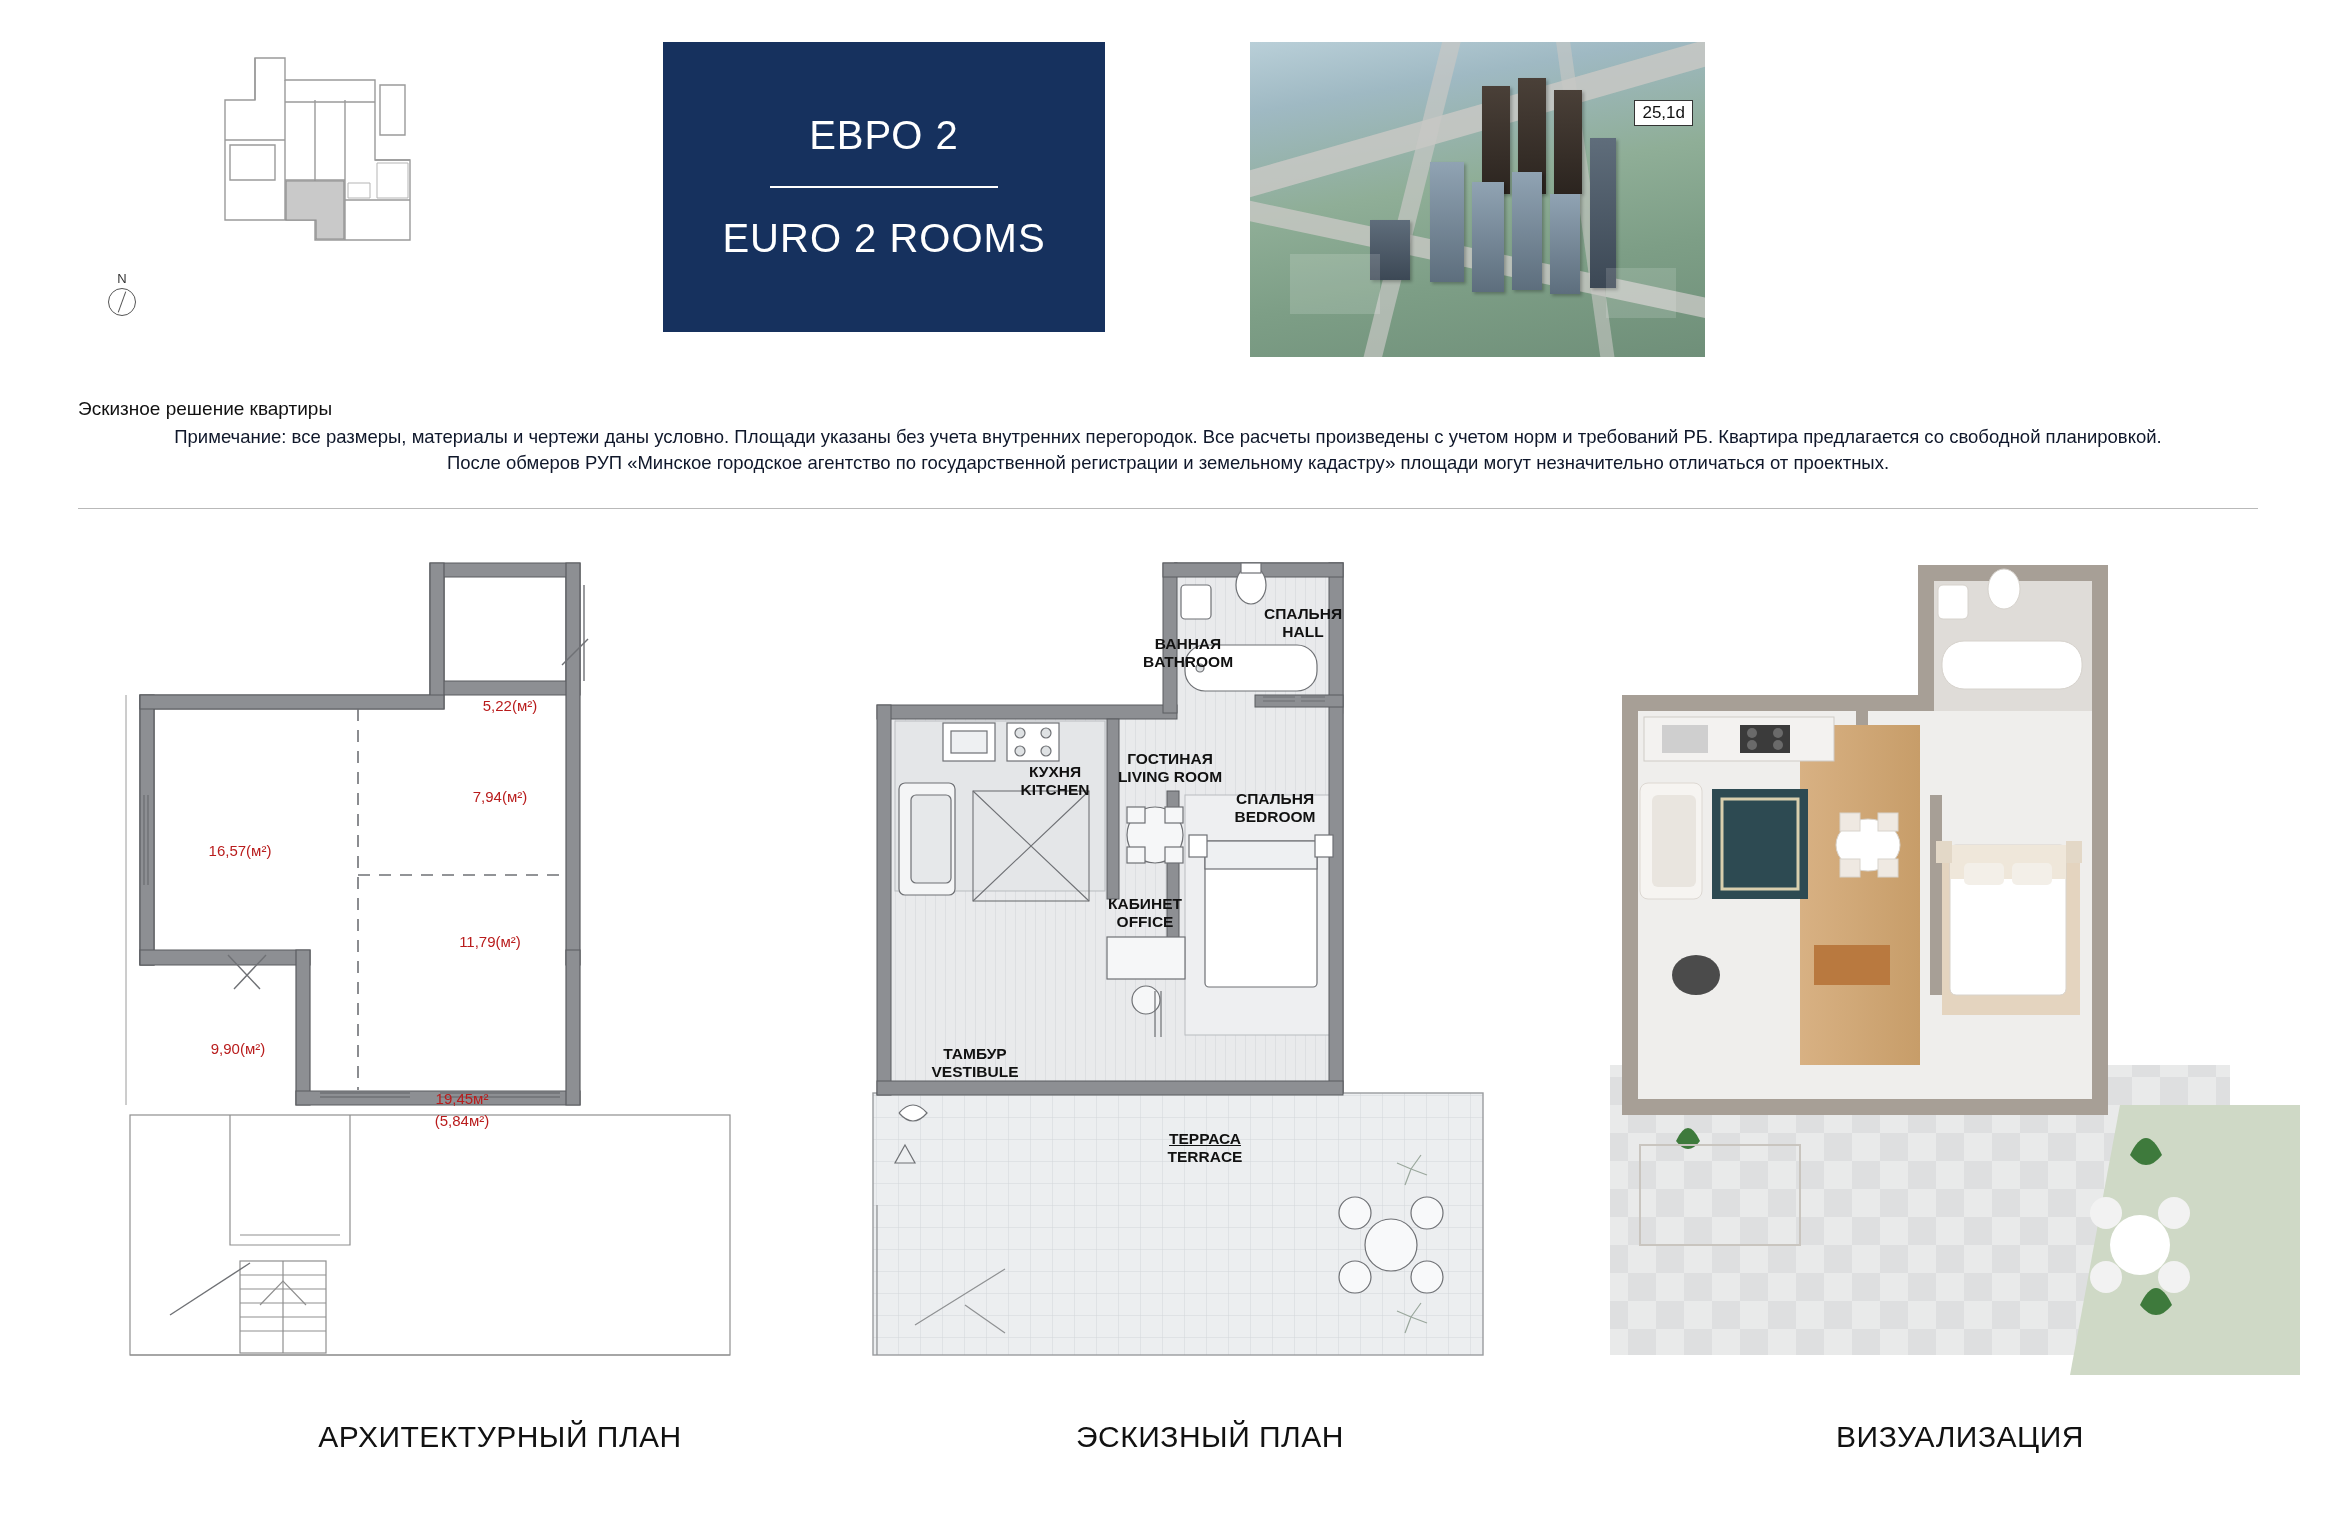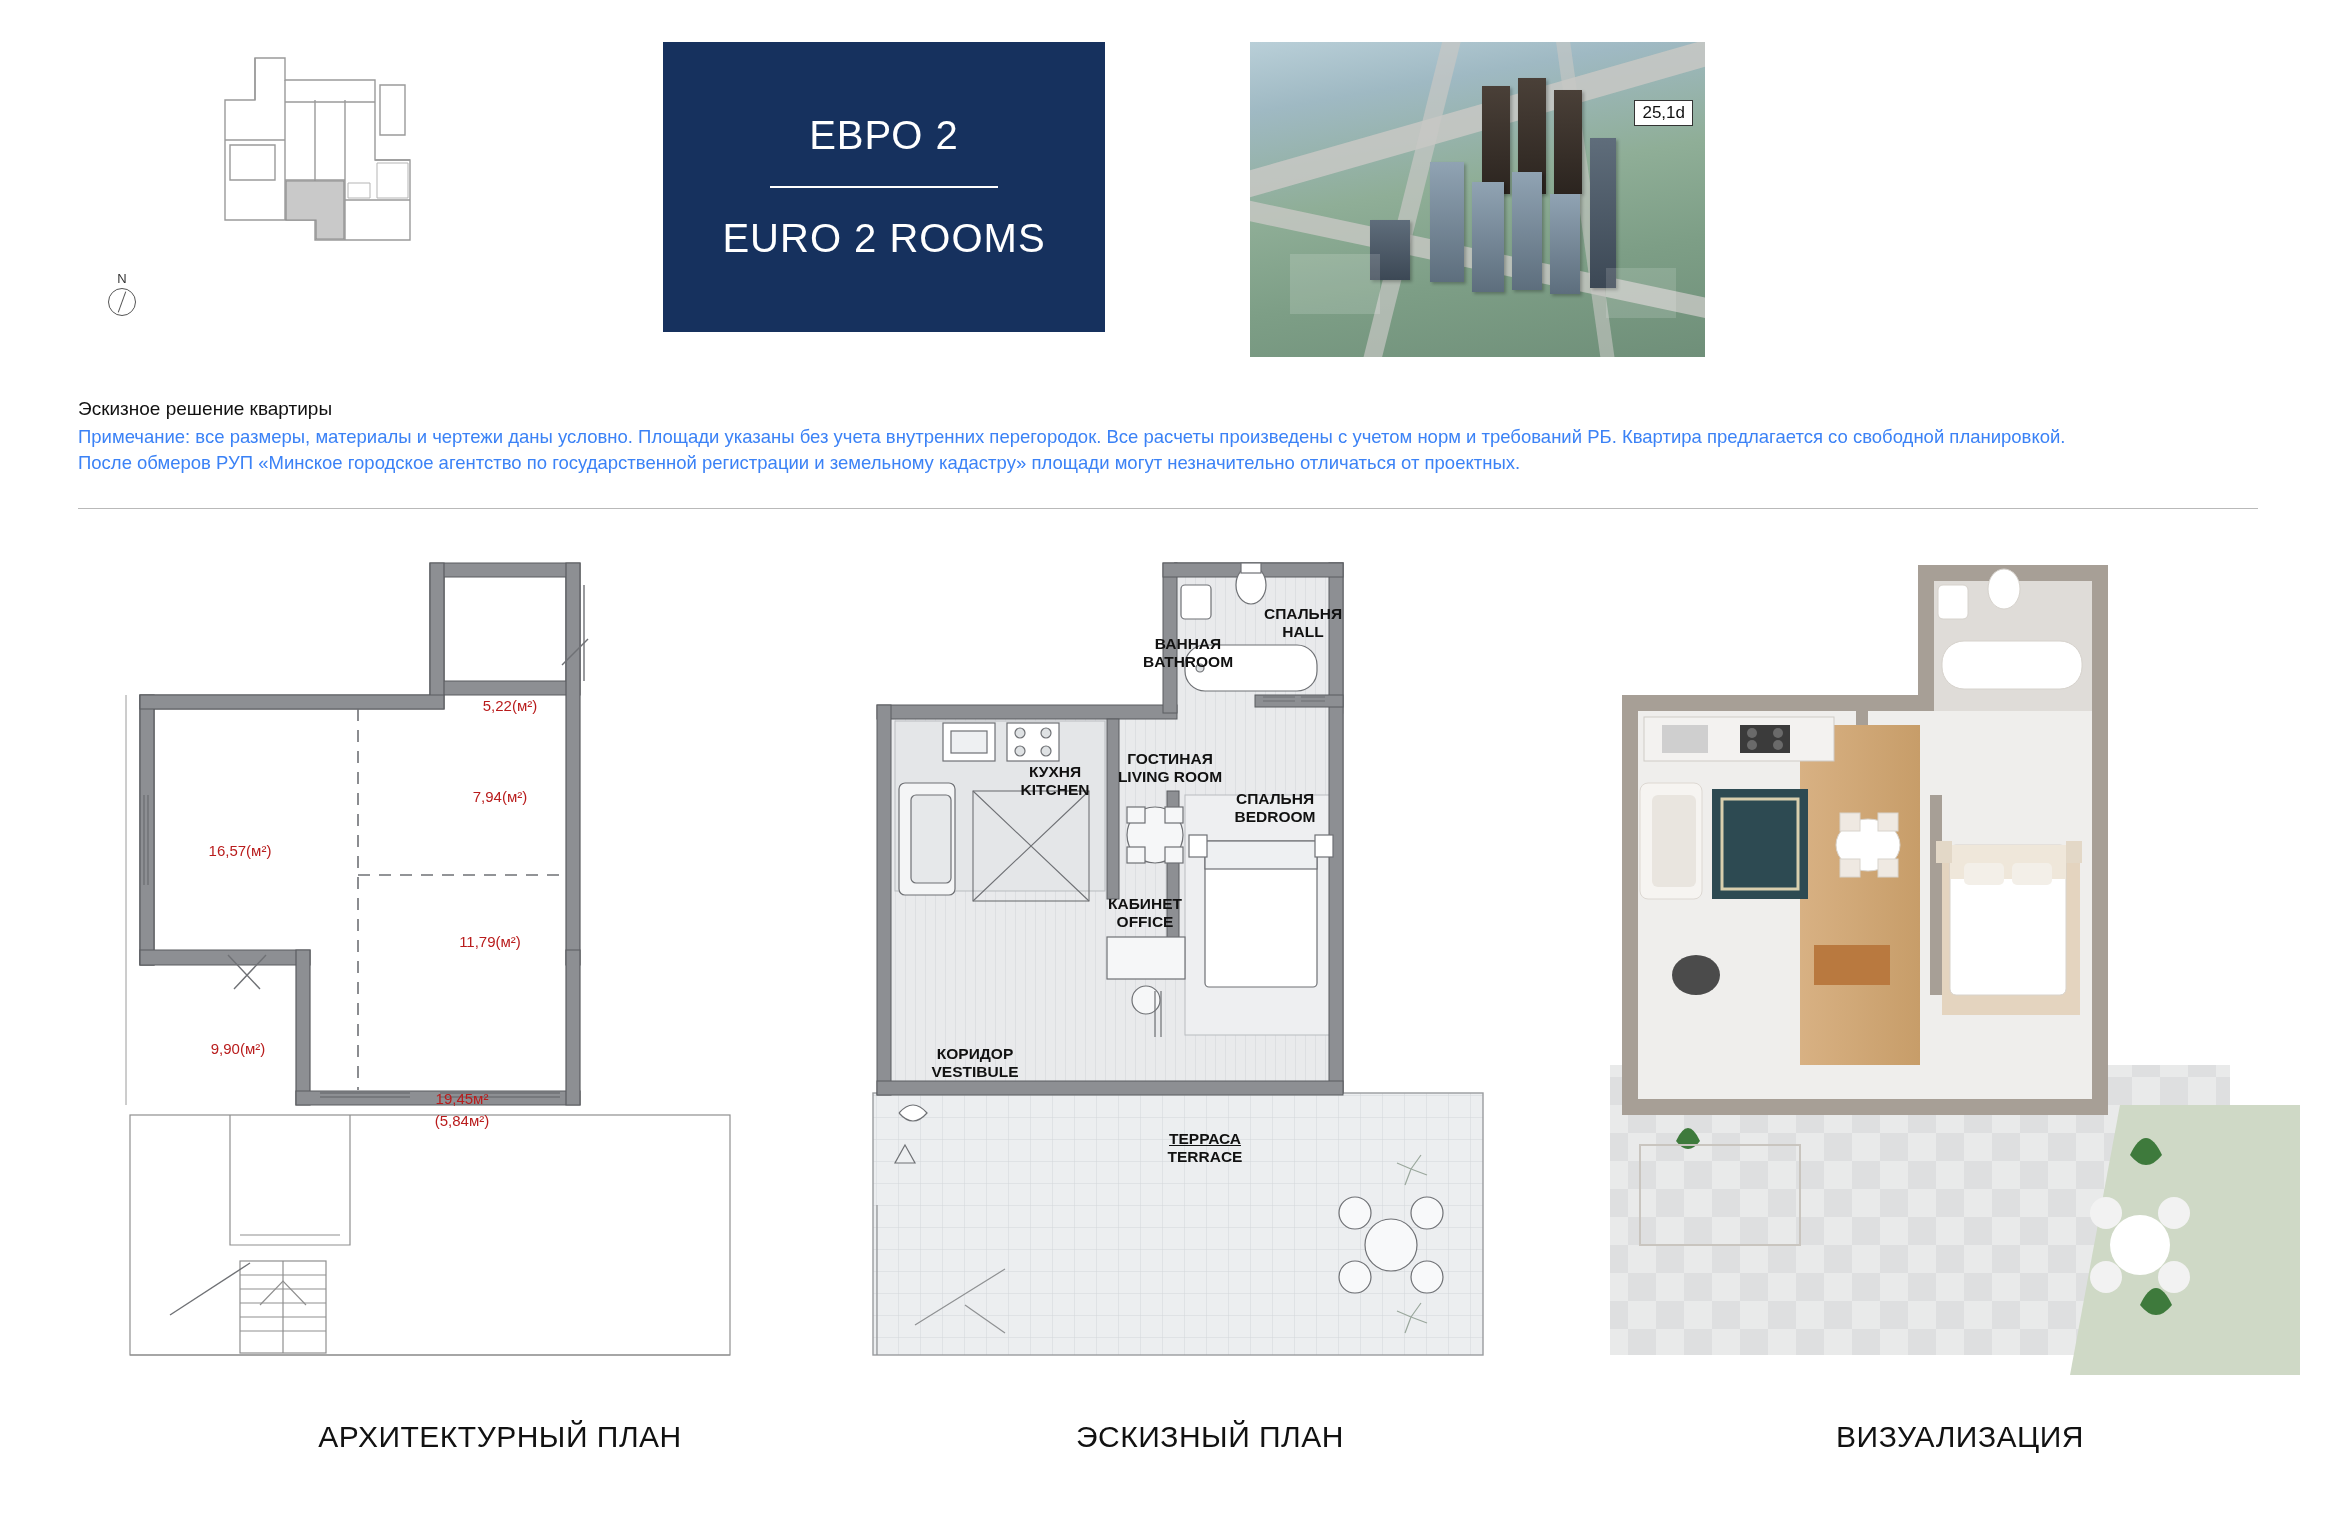--- a/index.html
+++ b/index.html
@@ -166,21 +166,22 @@
     width: 2180px;
   }
   .note .n-title {
     font-size: 19px;
     color: #111;
     margin-bottom: 4px;
   }
   .note .n-line {
     font-size: 18.5px;
     line-height: 26px;
-    color: #3b82f6;
+    color: #0f172a;
+    text-align: center;
   }
   .hrule {
     position: absolute;
     left: 78px;
     top: 508px;
     width: 2180px;
     height: 1px;
     background: #b9b9b9;
   }
 
@@ -481,21 +482,21 @@
 
     <div class="room-label" style="left:330px; top:245px; width:180px;">СПАЛЬНЯ</div>
     <div class="room-label" style="left:330px; top:263px; width:180px;">BEDROOM</div>
 
     <div class="room-label" style="left:110px; top:218px; width:180px;">КУХНЯ</div>
     <div class="room-label" style="left:110px; top:236px; width:180px;">KITCHEN</div>
 
     <div class="room-label" style="left:200px; top:350px; width:180px;">КАБИНЕТ</div>
     <div class="room-label" style="left:200px; top:368px; width:180px;">OFFICE</div>
 
-    <div class="room-label" style="left:30px; top:500px; width:180px;">КОРИДОР</div>
+    <div class="room-label" style="left:30px; top:500px; width:180px;">ТАМБУР</div>
     <div class="room-label" style="left:30px; top:518px; width:180px;">VESTIBULE</div>
 
     <div class="room-label" style="left:260px; top:585px; width:180px;text-decoration:underline;">ТЕРРАСА</div>
     <div class="room-label" style="left:260px; top:603px; width:180px;">TERRACE</div>
   </div>
 
   <div class="viz">
     <svg width="700" height="830" viewBox="0 0 700 830">
       <defs>
         <pattern id="marble" width="56" height="56" patternUnits="userSpaceOnUse">

